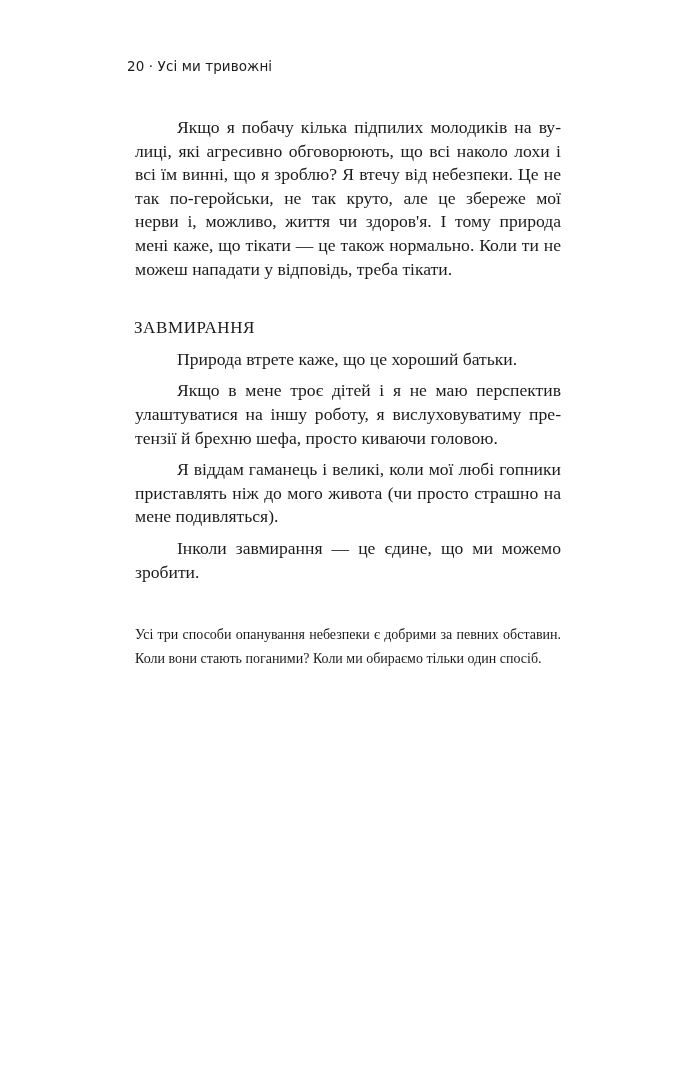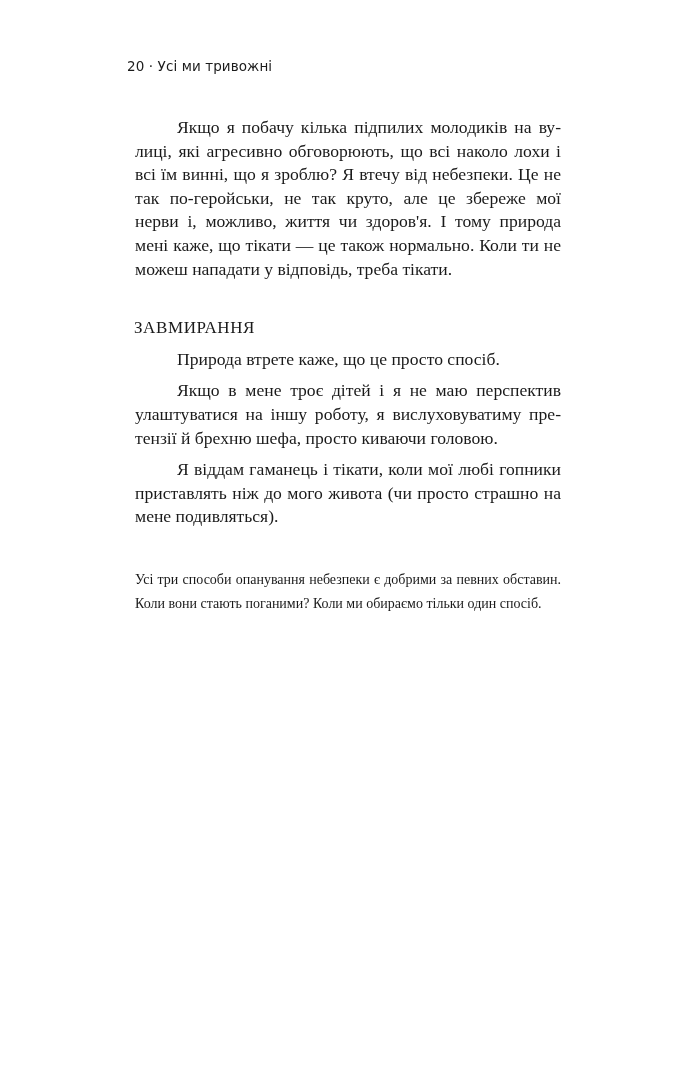--- a/index.html
+++ b/index.html
@@ -87,27 +87,28 @@
 
   <div class="column">
 
     <p class="body">Якщо я побачу кілька підпилих молодиків на ву­лиці, які агресивно обговорюють, що всі наколо лохи і всі їм винні, що я зроблю? Я втечу від небезпеки. Це не так по-геройськи, не так круто, але це збереже мої нерви і, можливо, життя чи здоров'я. І тому природа мені каже, що тікати — це також нормально. Коли ти не можеш нападати у відповідь, треба тікати.</p>
 
     <div class="gap-before-heading"></div>
 
     <p class="section-heading">ЗАВМИРАННЯ</p>
 
 
-    <p class="body">Природа втрете каже, що це просто спосіб.</p>
+    <p class="body">Природа втрете каже, що це хороший батьки.</p>
 
     <p class="body">Якщо в мене троє дітей і я не маю перспектив улаштуватися на іншу роботу, я вислуховуватиму пре­тензії й брехню шефа, просто киваючи головою.</p>
 
-    <p class="body">Я віддам гаманець і тікати, коли мої любі гоп­ники приставлять ніж до мого живота (чи просто страшно на мене подивляться).</p>
+    <p class="body">Я віддам гаманець і великі, коли мої любі гоп­ники приставлять ніж до мого живота (чи просто страшно на мене подивляться).</p>
 
 
+    <p class="body">Інколи завмирання — це єдине, що ми можемо зробити.</p>
 
     <div class="gap-block"></div>
 
     <div class="block-tail">
       <p class="body noindent">Усі три способи опанування небезпеки є добрими за певних обставин. Коли вони стають поганими? Коли ми обираємо тільки один спосіб.</p>
 
     </div>
 
   </div>
 </div>

